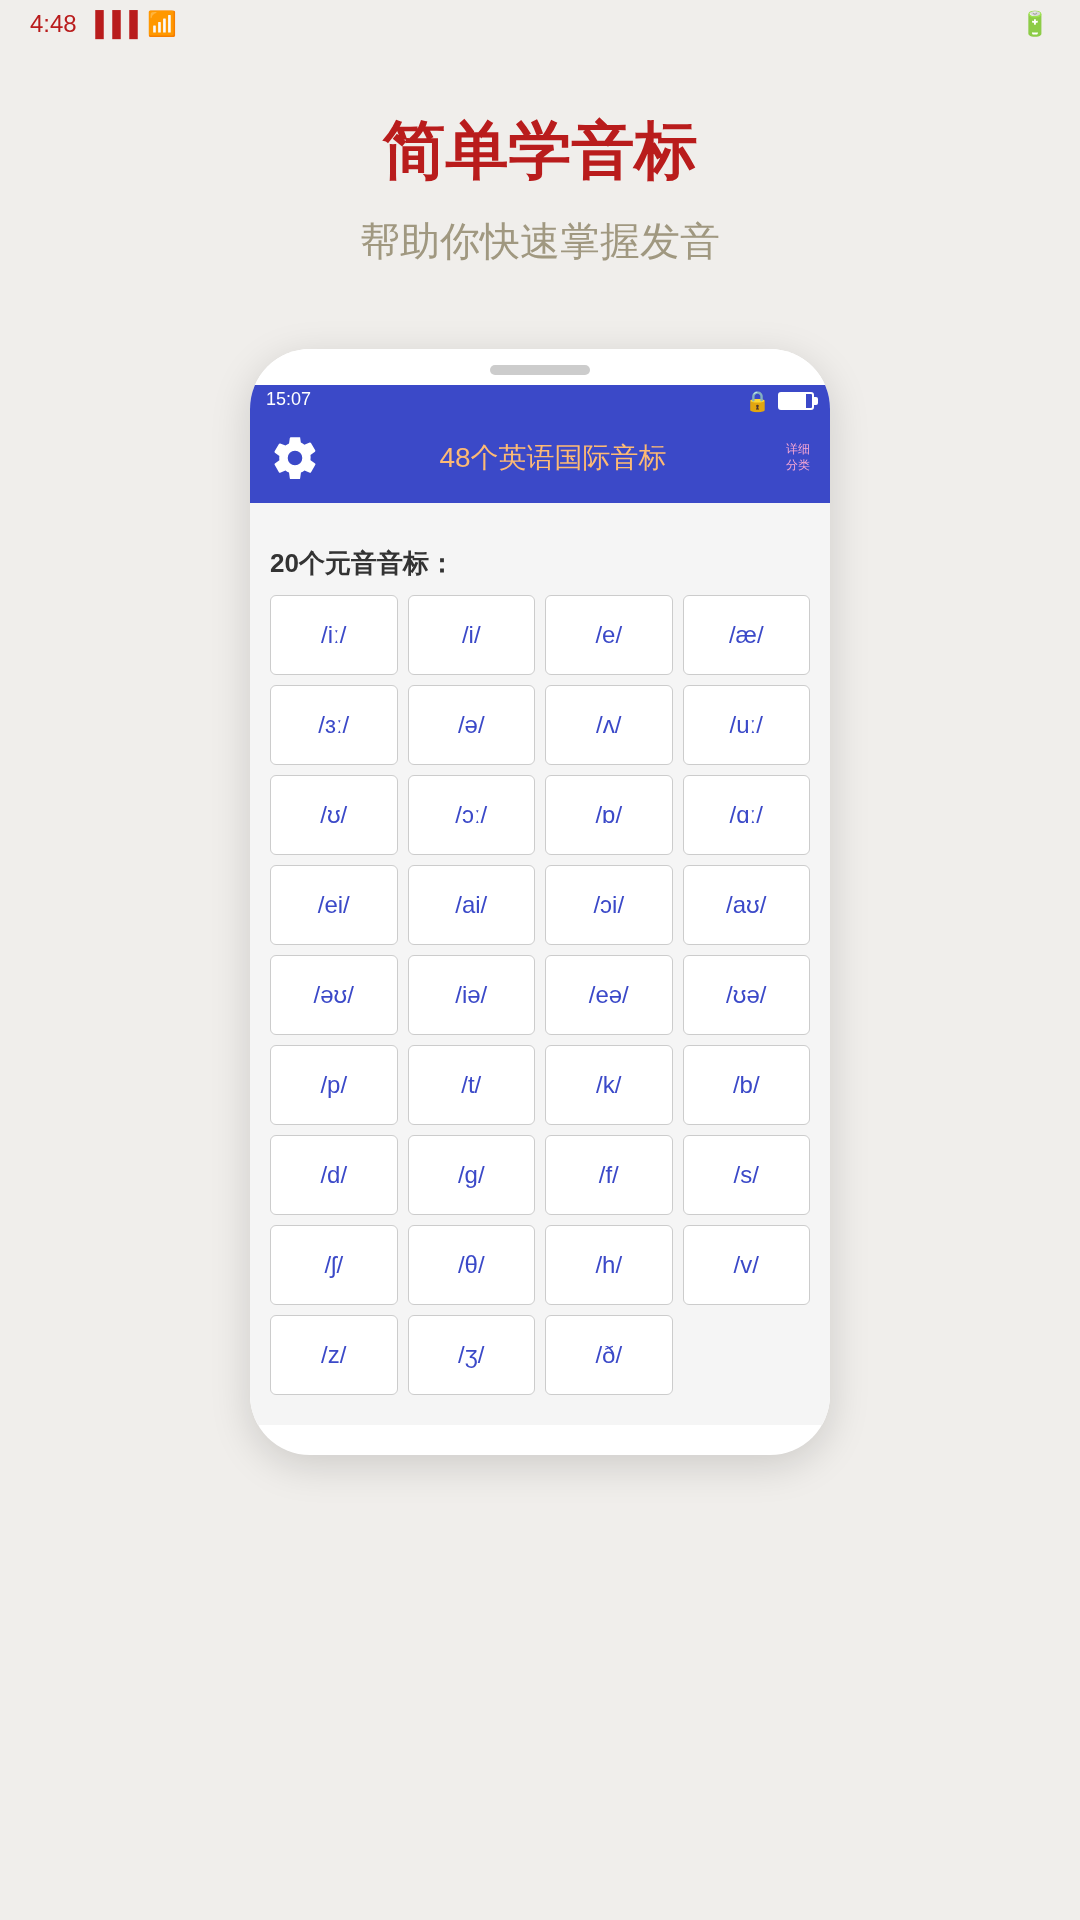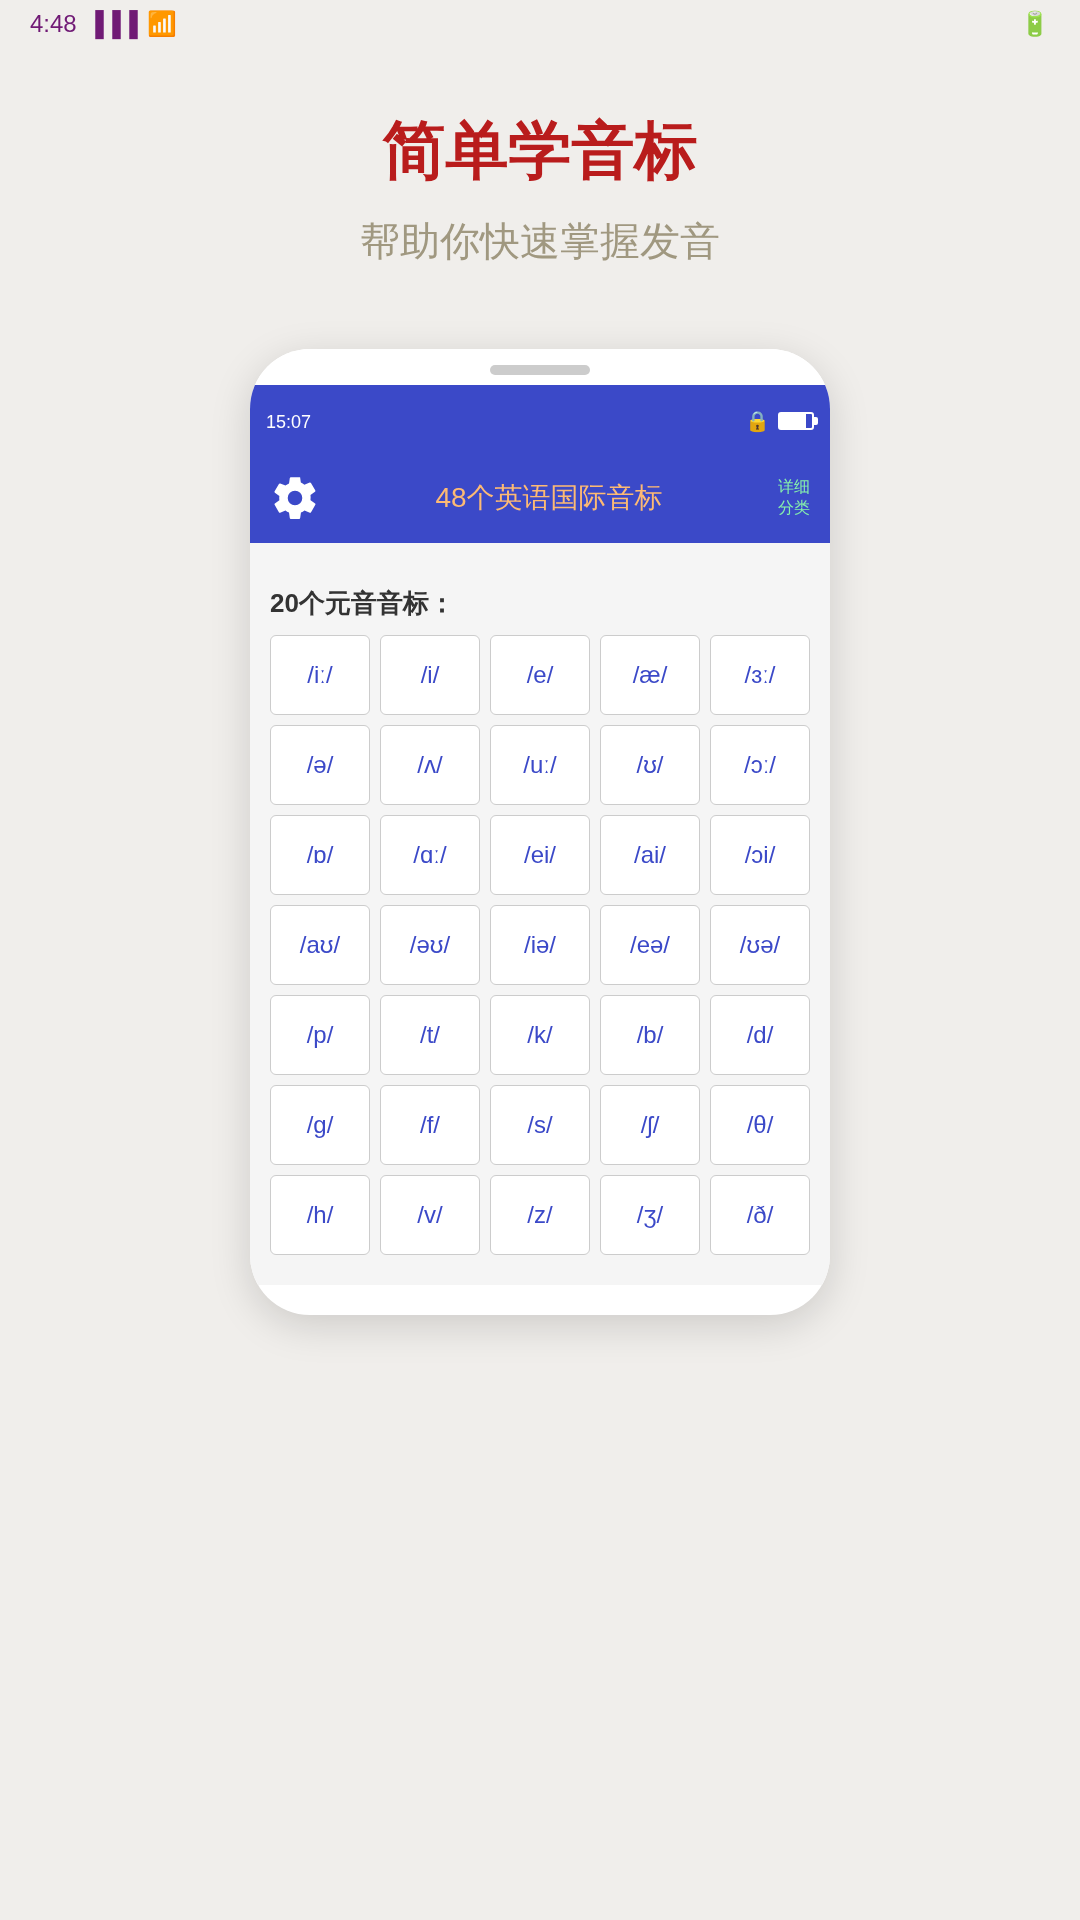--- a/index.html
+++ b/index.html
@@ -14,21 +14,21 @@
       align-items: center;
     }
 
     .status-bar-outer {
       width: 100%;
       display: flex;
       justify-content: space-between;
       align-items: flex-start;
       padding: 10px 30px;
       font-size: 24px;
-      color: #701a75;
+      color: #b91c1c;
       gap: 8px;
     }
 
     .status-left { display: flex; gap: 10px; align-items: center; }
     .status-right { display: flex; gap: 10px; align-items: center; }
 
     .app-title {
       font-size: 63px;
       font-weight: 600;
       color: #b91c1c;
@@ -64,22 +64,22 @@
       width: 100px;
       height: 10px;
       background: #ccc;
       border-radius: 5px;
     }
 
     .phone-status-bar {
       background: #3b49c8;
       display: flex;
       justify-content: space-between;
-      align-items: flex-end;
-      padding: 24px 16px;
+      align-items: flex-start;
+      padding: 4px 16px;
       font-size: 20px;
       color: white;
     }
 
     .phone-status-left { font-size: 18px; color: white; }
     .phone-status-right { display: flex; align-items: center; gap: 8px; }
 
     .battery-icon {
       width: 36px;
       height: 18px;
@@ -125,41 +125,41 @@
 
     .phone-header-title {
       font-size: 28px;
       color: #fdba74;
       font-weight: 400;
       flex: 1;
       text-align: center;
     }
 
     .phone-header-detail {
-      font-size: 16px;
-      color: #86efac;
+      font-size: 12px;
+      color: #f9a8d4;
       text-align: right;
       line-height: 1.3;
     }
 
     .phone-content {
       background: #f5f5f5;
       padding: 20px;
     }
 
     .section-title {
       font-size: 26px;
       font-weight: 700;
       color: #333;
       margin: 23px 0 14px;
     }
 
     .phonetic-grid {
       display: grid;
-      grid-template-columns: repeat(5, 1fr);
+      grid-template-columns: repeat(4, 1fr);
       gap: 10px;
       margin-bottom: 10px;
     }
 
     .phonetic-btn {
       background: white;
       border: 1.5px solid #ccc;
       border-radius: 6px;
       padding: 18px 6px;
       text-align: center;

